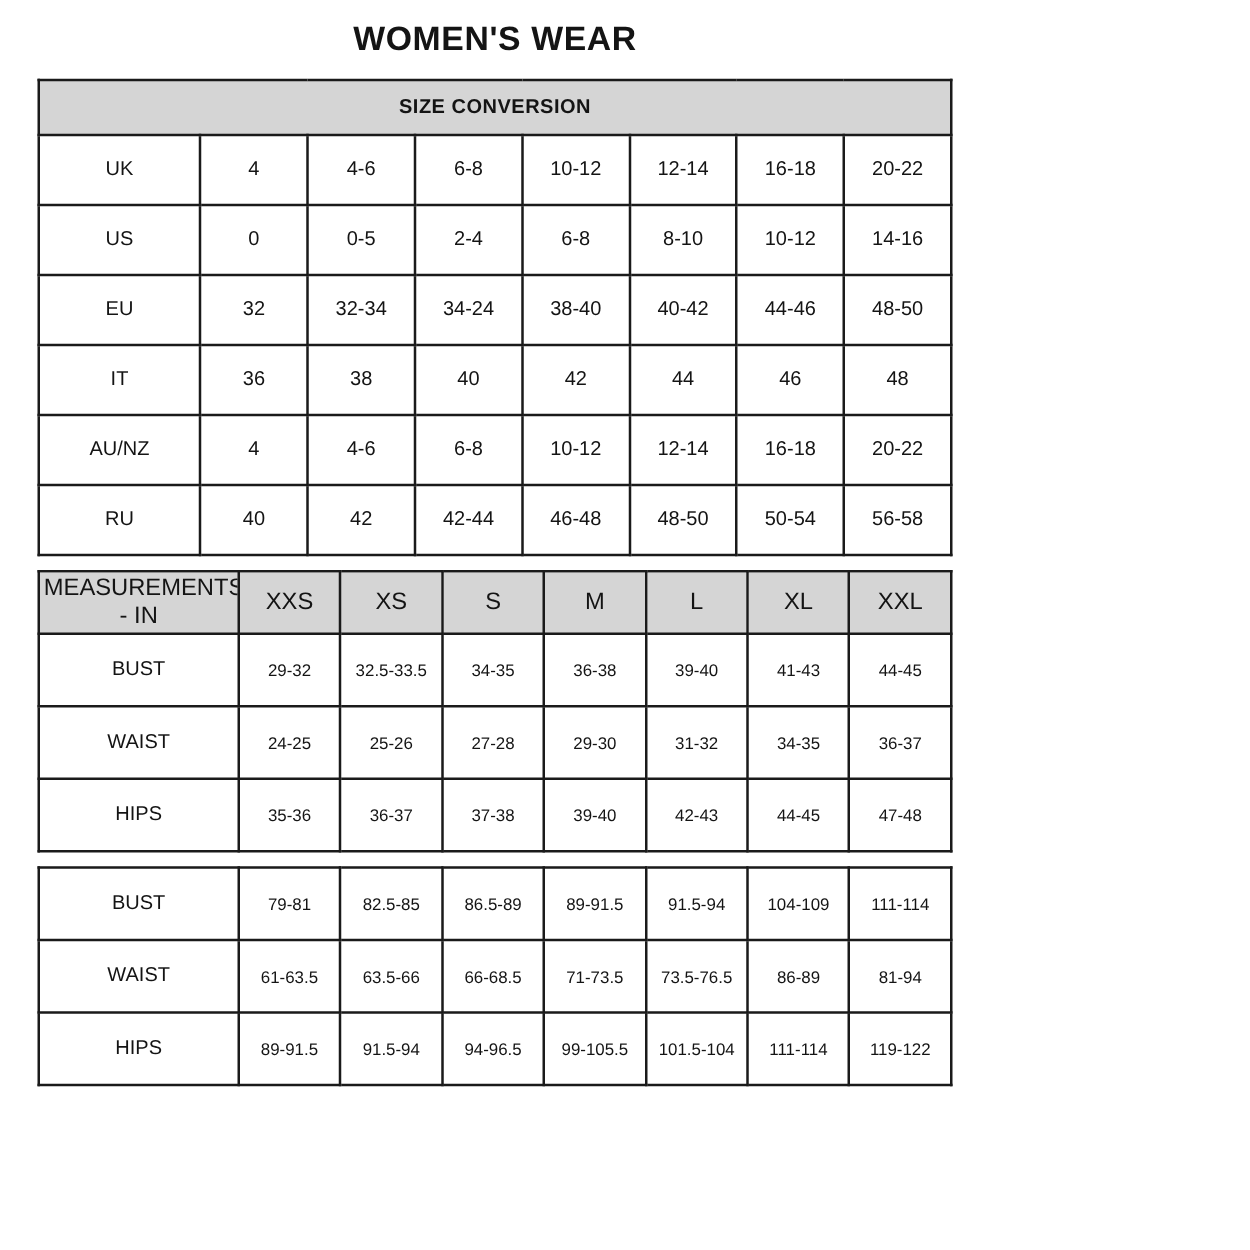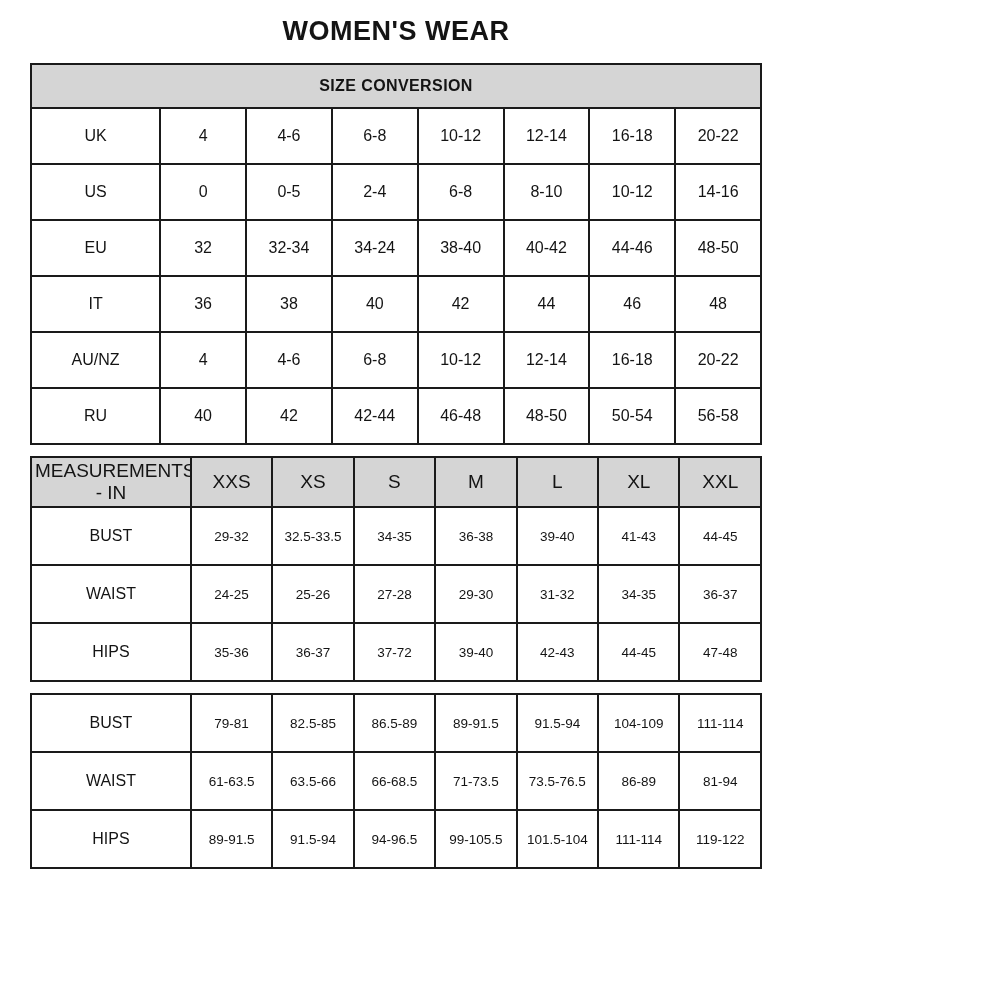--- a/index.html
+++ b/index.html
@@ -190,21 +190,21 @@
           <td>27-28</td>
           <td>29-30</td>
           <td>31-32</td>
           <td>34-35</td>
           <td>36-37</td>
         </tr>
         <tr>
           <td class="row-label">HIPS</td>
           <td>35-36</td>
           <td>36-37</td>
-          <td>37-72</td>
+          <td>37-38</td>
           <td>39-40</td>
           <td>42-43</td>
           <td>44-45</td>
           <td>47-48</td>
         </tr>
       </tbody>
   </table>
 
   <table class="measure-table">
     <colgroup>

